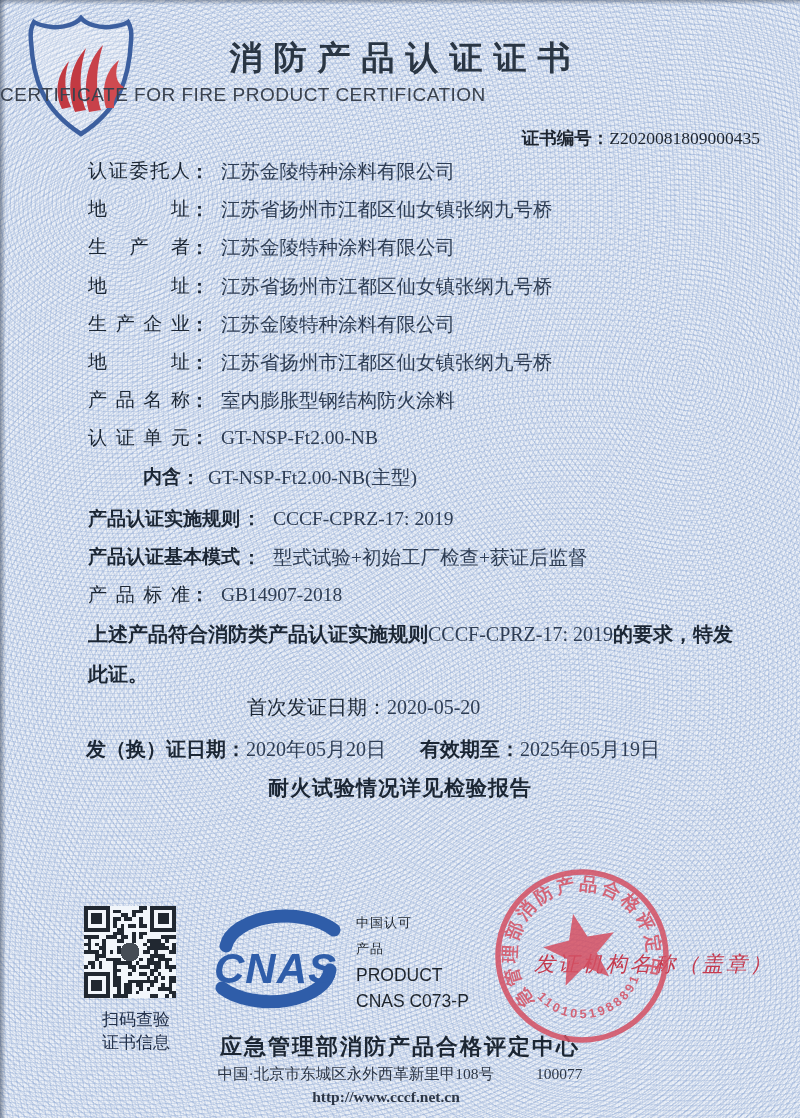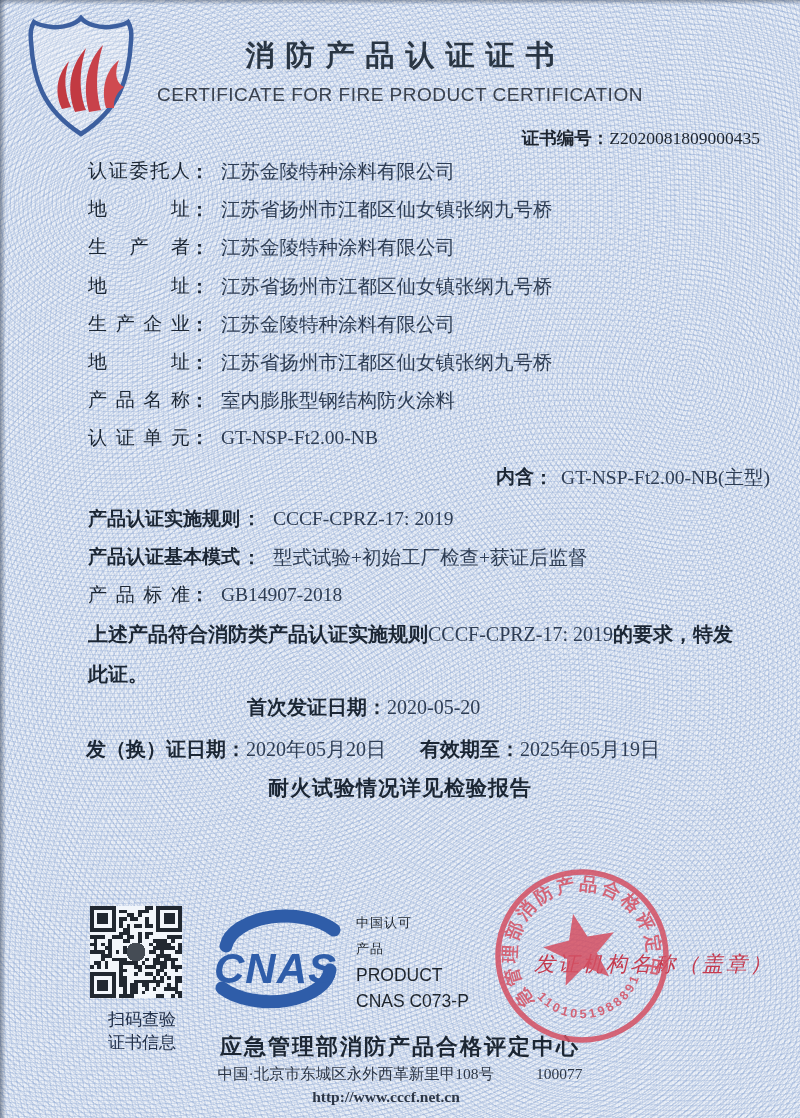--- a/index.html
+++ b/index.html
@@ -20,59 +20,59 @@
     color:#1b2634;
   }
   .edge-l{position:absolute;left:0;top:0;width:6px;height:100%;
     background:linear-gradient(90deg,rgba(58,70,90,.55),rgba(58,70,90,0));z-index:9;}
   .edge-t{position:absolute;left:0;top:0;width:100%;height:5px;
     background:linear-gradient(rgba(58,70,90,.45),rgba(58,70,90,0));z-index:9;}
 
   .logo{position:absolute;left:26px;top:12px;width:110px;height:128px;}
 
   .title{position:absolute;top:36px;left:0;width:800px;text-align:center;
-    font-size:29px;font-weight:bold;letter-spacing:11px;color:#2a3644;text-indent:11px;}
-  .subtitle{position:absolute;top:84px;left:0;width:800px;text-align:center;
+    font-size:33px;font-weight:bold;letter-spacing:11px;color:#2a3644;text-indent:11px;}
+  .subtitle{position:absolute;top:84px;left:0;width:800px;
     font-size:19px;font-weight:500;color:#39414e;letter-spacing:.5px;}
   .certno{position:absolute;top:126px;left:0;width:760px;text-align:right;
     font-family:"Liberation Serif","DejaVu Serif",serif;font-size:17.5px;color:#1d2530;}
   .certno .lab{font-weight:bold;}
 
   .fields{position:absolute;top:158px;left:88px;right:30px;}
   .row{height:38.2px;font-size:19px;white-space:nowrap;}
   .lbl{display:inline-block;width:102px;font-weight:normal;
     text-align:justify;text-align-last:justify;vertical-align:top;}
   .lbl-wide{display:inline-block;width:154px;font-weight:bold;vertical-align:top;}
   .lbl-auto{display:inline-block;font-weight:bold;vertical-align:top;}
   .colon{font-weight:bold;}
   .val{font-family:"Liberation Serif","DejaVu Serif",serif;color:#2e3d54;
     margin-left:12px;font-size:19.5px;}
-  .row-inner{padding-left:55px;text-align:right;}
+  .row-inner{padding-left:55px;}
   .row-inner .val{margin-left:8px;}
   .row-gap{margin-top:4px;}
 
   .statement{position:absolute;top:614px;left:88px;width:655px;
     font-size:20px;line-height:40px;font-weight:bold;color:#1b2634;}
   .statement .code{font-family:"Liberation Serif","DejaVu Serif",serif;
     font-weight:normal;color:#2e3d54;}
 
   .first-issue{position:absolute;top:694px;left:247px;font-size:20px;}
-  .first-issue .dlab{font-weight:bold;text-align:right;}
+  .first-issue .dlab{font-weight:normal;text-align:right;}
   .dval{font-family:"Liberation Serif","DejaVu Serif",serif;font-weight:normal;color:#2e3d54;}
   .issue-row{position:absolute;top:736px;left:86px;font-size:20px;white-space:nowrap;}
   .issue-row .dlab{font-weight:bold;}
   .issue-row .gap{display:inline-block;width:34px;}
 
   .report-note{position:absolute;top:774px;left:0;width:800px;text-align:center;
     font-size:21px;font-weight:bold;letter-spacing:1px;}
 
   .notice{position:absolute;top:814px;left:0;width:800px;text-align:center;
     font-size:20.5px;font-weight:600;line-height:32px;color:#202c3c;z-index:1;}
 
-  .qr-wrap{position:absolute;left:90px;top:906px;z-index:2;}
+  .qr-wrap{position:absolute;left:84px;top:906px;z-index:2;}
   .qr-caption{margin-top:6px;font-size:17px;color:#23314a;line-height:23px;margin-left:18px;}
 
   .cnas-logo{position:absolute;left:206px;top:906px;width:142px;height:106px;z-index:2;}
   .cnas-text{position:absolute;left:356px;top:910px;z-index:2;color:#1d242c;}
   .cnas-text .zh{font-size:13px;line-height:26px;letter-spacing:1px;}
   .cnas-text .en{font-size:17.5px;line-height:26px;}
 
   .seal-label{position:absolute;left:524px;top:950px;width:260px;z-index:3;
     font-family:"Liberation Serif","DejaVu Serif",serif;
     font-size:21px;letter-spacing:3px;color:#c53a4e;white-space:nowrap;font-style:italic;text-align:center;}

